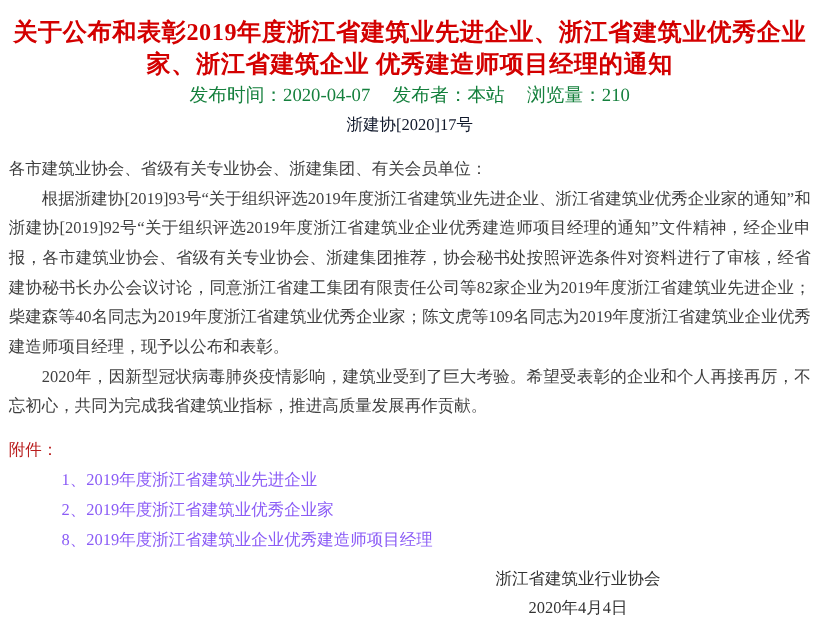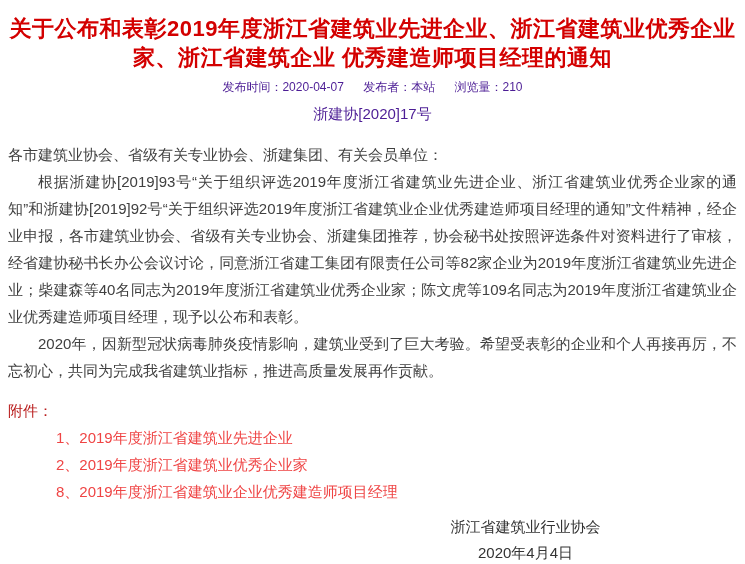--- a/index.html
+++ b/index.html
@@ -3,60 +3,60 @@
 <meta charset="utf-8">
 <style>
   * { margin: 0; padding: 0; box-sizing: border-box; }
   html, body { background: #ffffff; }
   .page {
     position: relative;
     width: 745px;
     height: 564px;
     overflow: hidden;
     background: #ffffff;
-    font-family: Liberation Sans, sans-serif;
+    font-family: Liberation Serif, serif;
     color: #333333;
     padding: 14px 8px 0 8px;
   }
   .article-title {
     color: #d30000;
     font-size: 22px;
     font-weight: bold;
     line-height: 29px;
     text-align: center;
     letter-spacing: 0.5px;
   }
   .meta-row {
     margin-top: 7px;
     text-align: center;
-    font-size: 12px;
-    color: #4c1d95;
+    font-size: 17px;
+    color: #15803d;
     line-height: 16px;
   }
   .meta-row span { margin: 0 8px; }
   .doc-number {
     margin-top: 9px;
     text-align: center;
     font-size: 15px;
-    color: #4c1d95;
+    color: #0f172a;
     line-height: 20px;
   }
   .body-text {
     margin-top: 17px;
     font-size: 15px;
     line-height: 27px;
     color: #404040;
     text-align: justify;
   }
   .body-text p.indent { text-indent: 2em; }
   .attachments { margin-top: 13px; font-size: 15px; line-height: 27px; }
   .attachments-label { color: #b91c1c; }
   .attachment-list { list-style: none; margin-left: 3.2em; }
   .attachment-list li a {
-    color: #ef4444;
+    color: #8b5cf6;
     text-decoration: none;
     cursor: pointer;
   }
   .signature {
     margin-top: 9px;
     margin-left: 290px;
     width: 455px;
     text-align: center;
     font-size: 15px;
     color: #333333;

